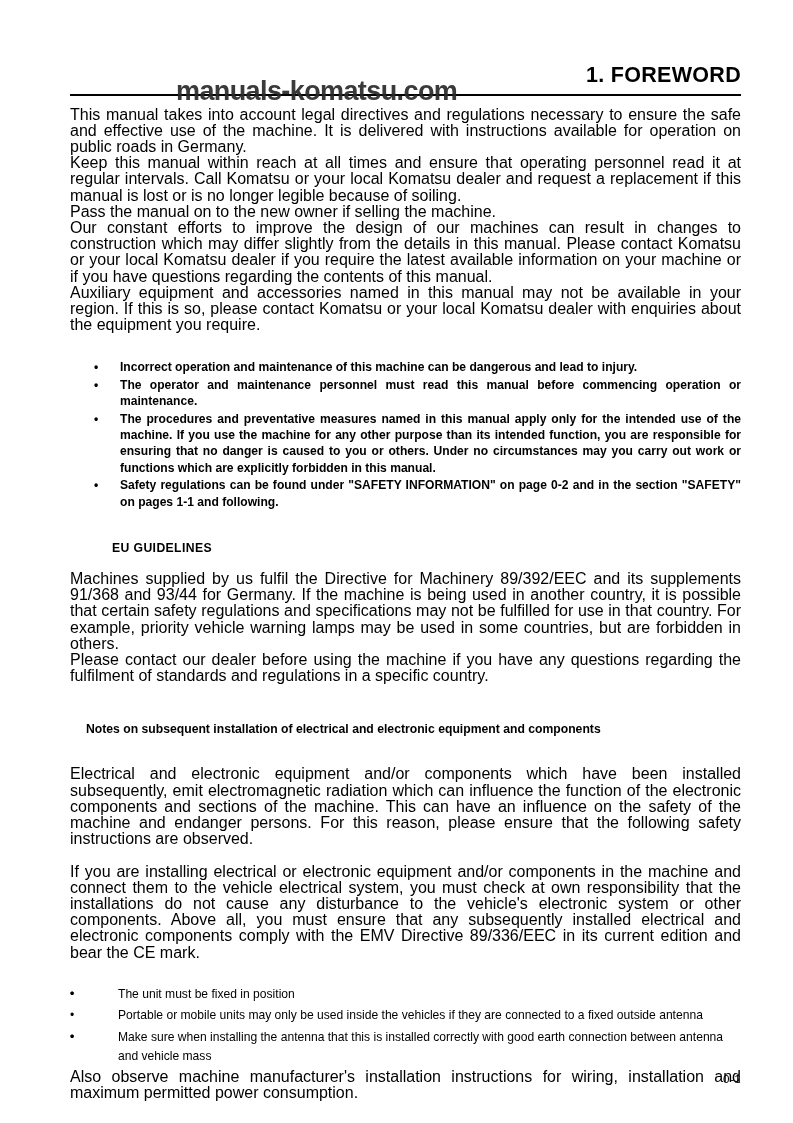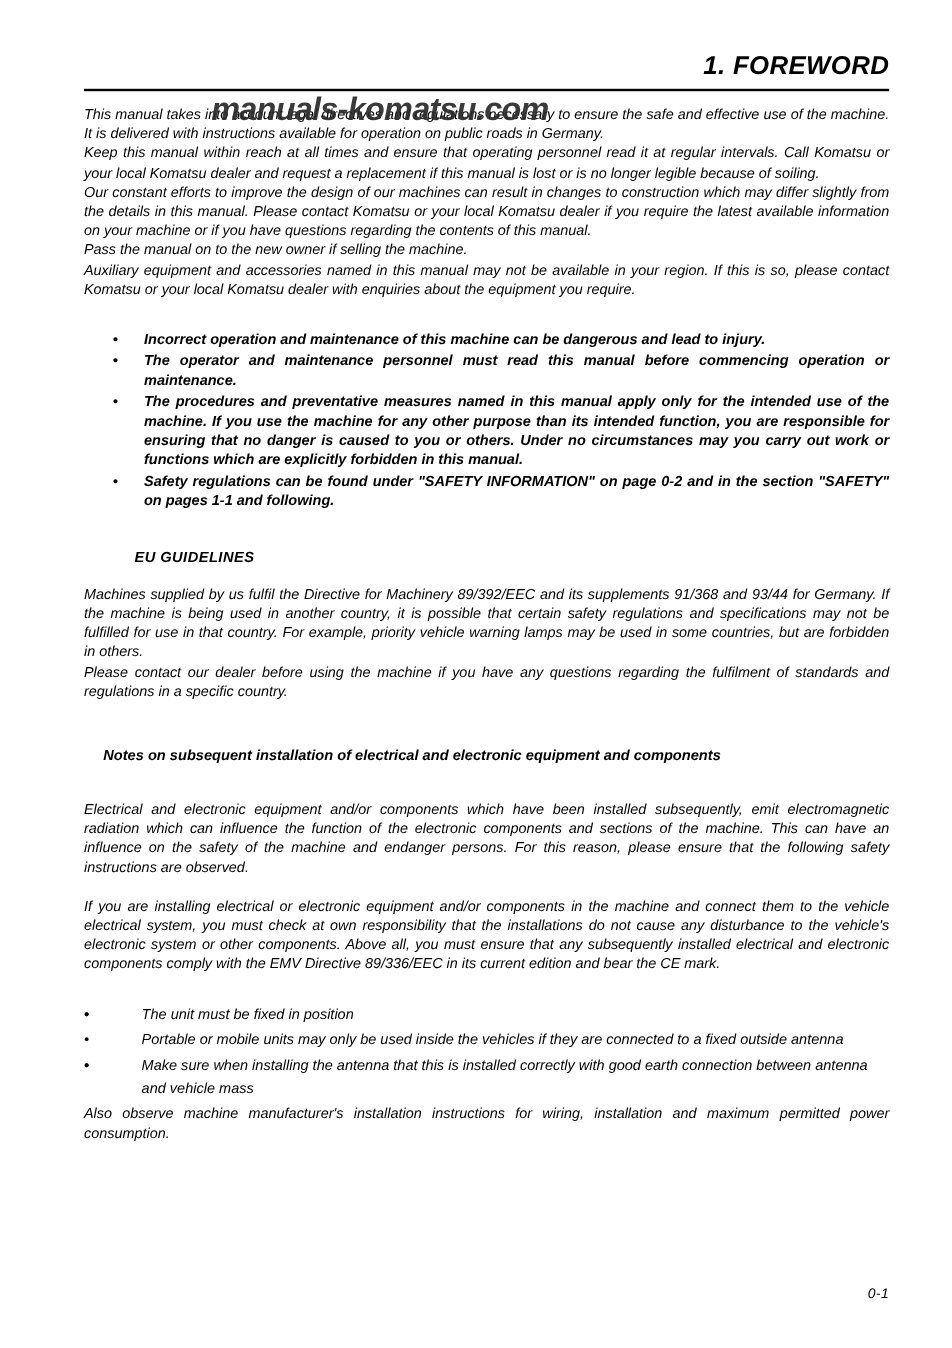--- a/index.html
+++ b/index.html
@@ -13,22 +13,21 @@
     font-family: "Liberation Sans", sans-serif;
     color: #000000;
     position: relative;
     overflow: hidden;
   }
   .page {
     position: relative;
     width: 793px;
     height: 1123px;
     box-sizing: border-box;
-    padding: 44px 52px 0 70px;
-    font-style: italic;
+    padding: 64px 52px 0 70px;
   }
 
   
   .header {
     text-align: right;
     margin: 0;
     padding: 0 0 4px 0;
   }
   .header-title {
     font-size: 21.5px;
@@ -40,21 +39,21 @@
   .header-rule {
     border: 0;
     border-top: 2.2px solid #000;
     margin: 3px 0 11px 0;
     padding: 0;
     width: 100%;
   }
 
   
   .body-block {
-    font-size: 12px;
+    font-size: 16px;
     line-height: 16.2px;
     text-align: justify;
     margin: 0;
   }
   .body-block p {
     margin: 0;
     text-indent: 0;
   }
   .p-indent {
     text-indent: 42px;
@@ -153,22 +152,22 @@
   <div class="header">
     <div class="header-title">1. FOREWORD</div>
   </div>
   <hr class="header-rule">
 
   <div class="watermark">manuals-komatsu.com</div>
 
   <div class="body-block">
     <p class="p-indent">This manual takes into account legal directives and regulations necessary to ensure the safe and effective use of the machine. It is delivered with instructions available for operation on public roads in Germany.</p>
     <p class="p-indent">Keep this manual within reach at all times and ensure that operating personnel read it at regular intervals. Call Komatsu or your local Komatsu dealer and request a replacement if this manual is lost or is no longer legible because of soiling.</p>
+    <p class="p-indent">Pass the manual on to the new owner if selling the machine.</p>
     <p class="p-indent">Our constant efforts to improve the design of our machines can result in changes to construction which may differ slightly from the details in this manual. Please contact Komatsu or your local Komatsu dealer if you require the latest available information on your machine or if you have questions regarding the contents of this manual.</p>
-    <p class="p-indent">Pass the manual on to the new owner if selling the machine.</p>
     <p class="p-indent">Auxiliary equipment and accessories named in this manual may not be available in your region. If this is so, please contact Komatsu or your local Komatsu dealer with enquiries about the equipment you require.</p>
   </div>
 
   <ul class="bullets-bold">
     <li>
       <span class="bdot">•</span>
       <span class="txt">Incorrect operation and maintenance of this machine can be dangerous and lead to injury.</span>
     </li>
     <li>
       <span class="bdot">•</span>

